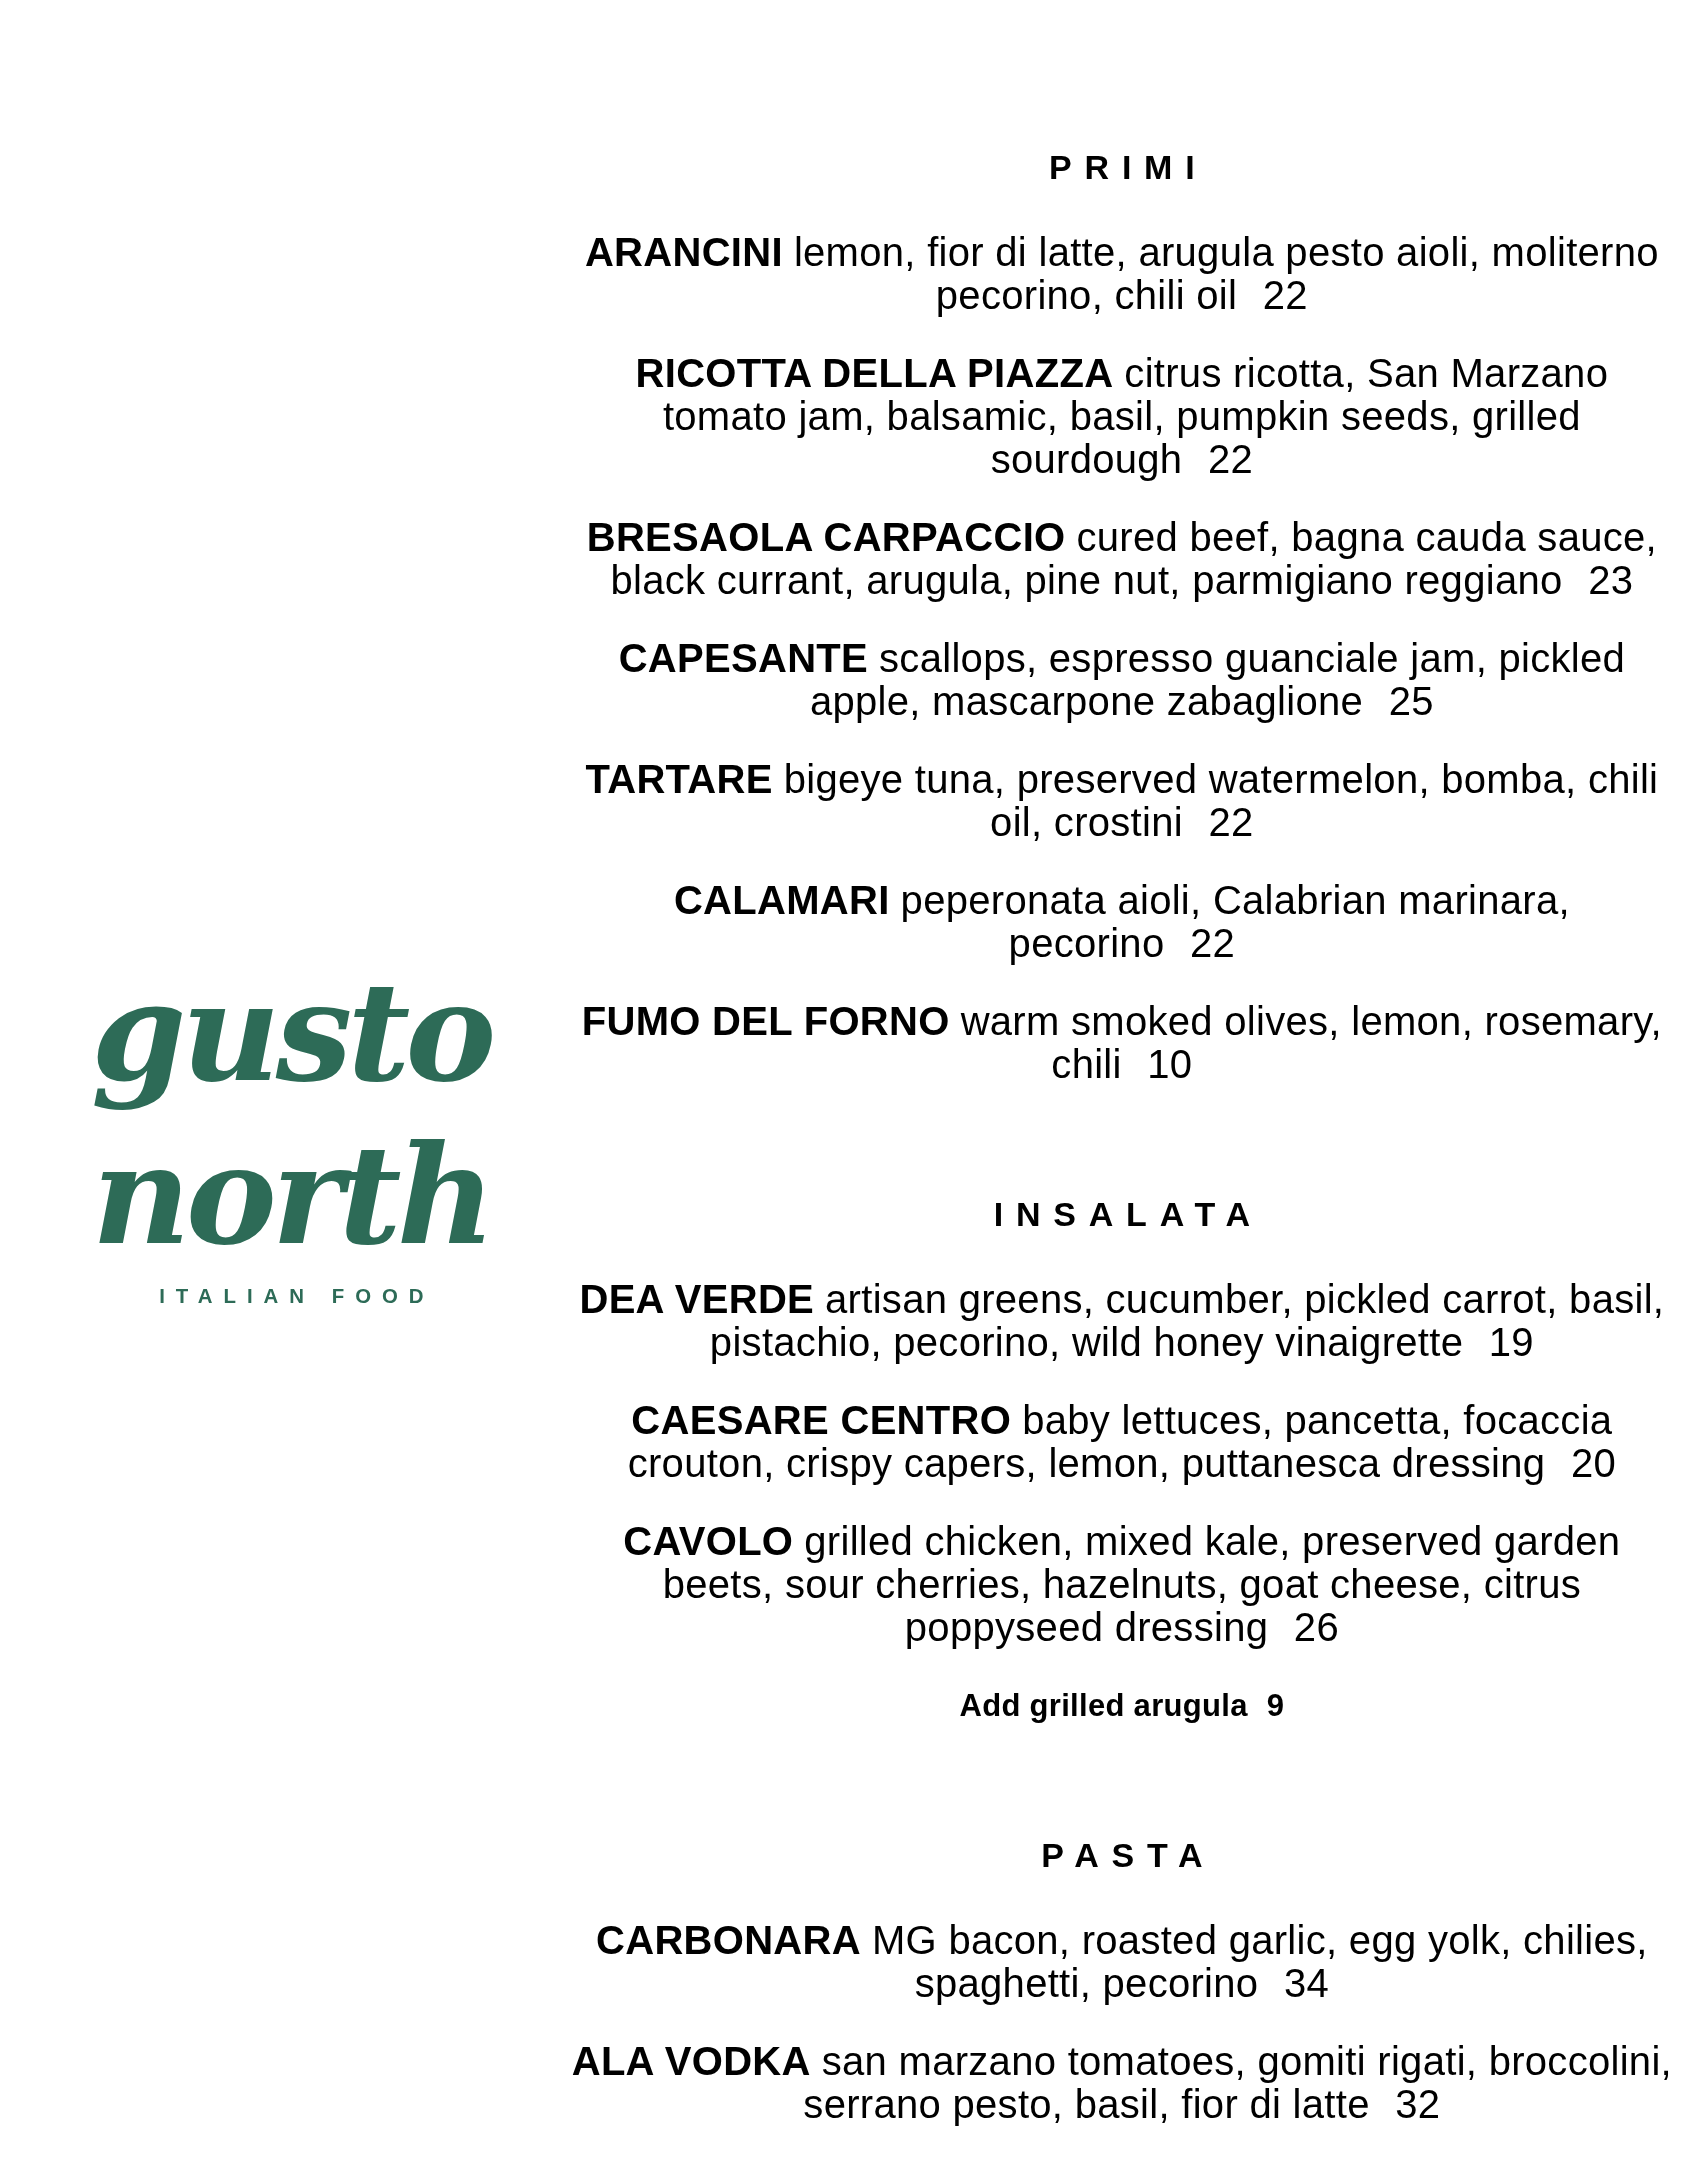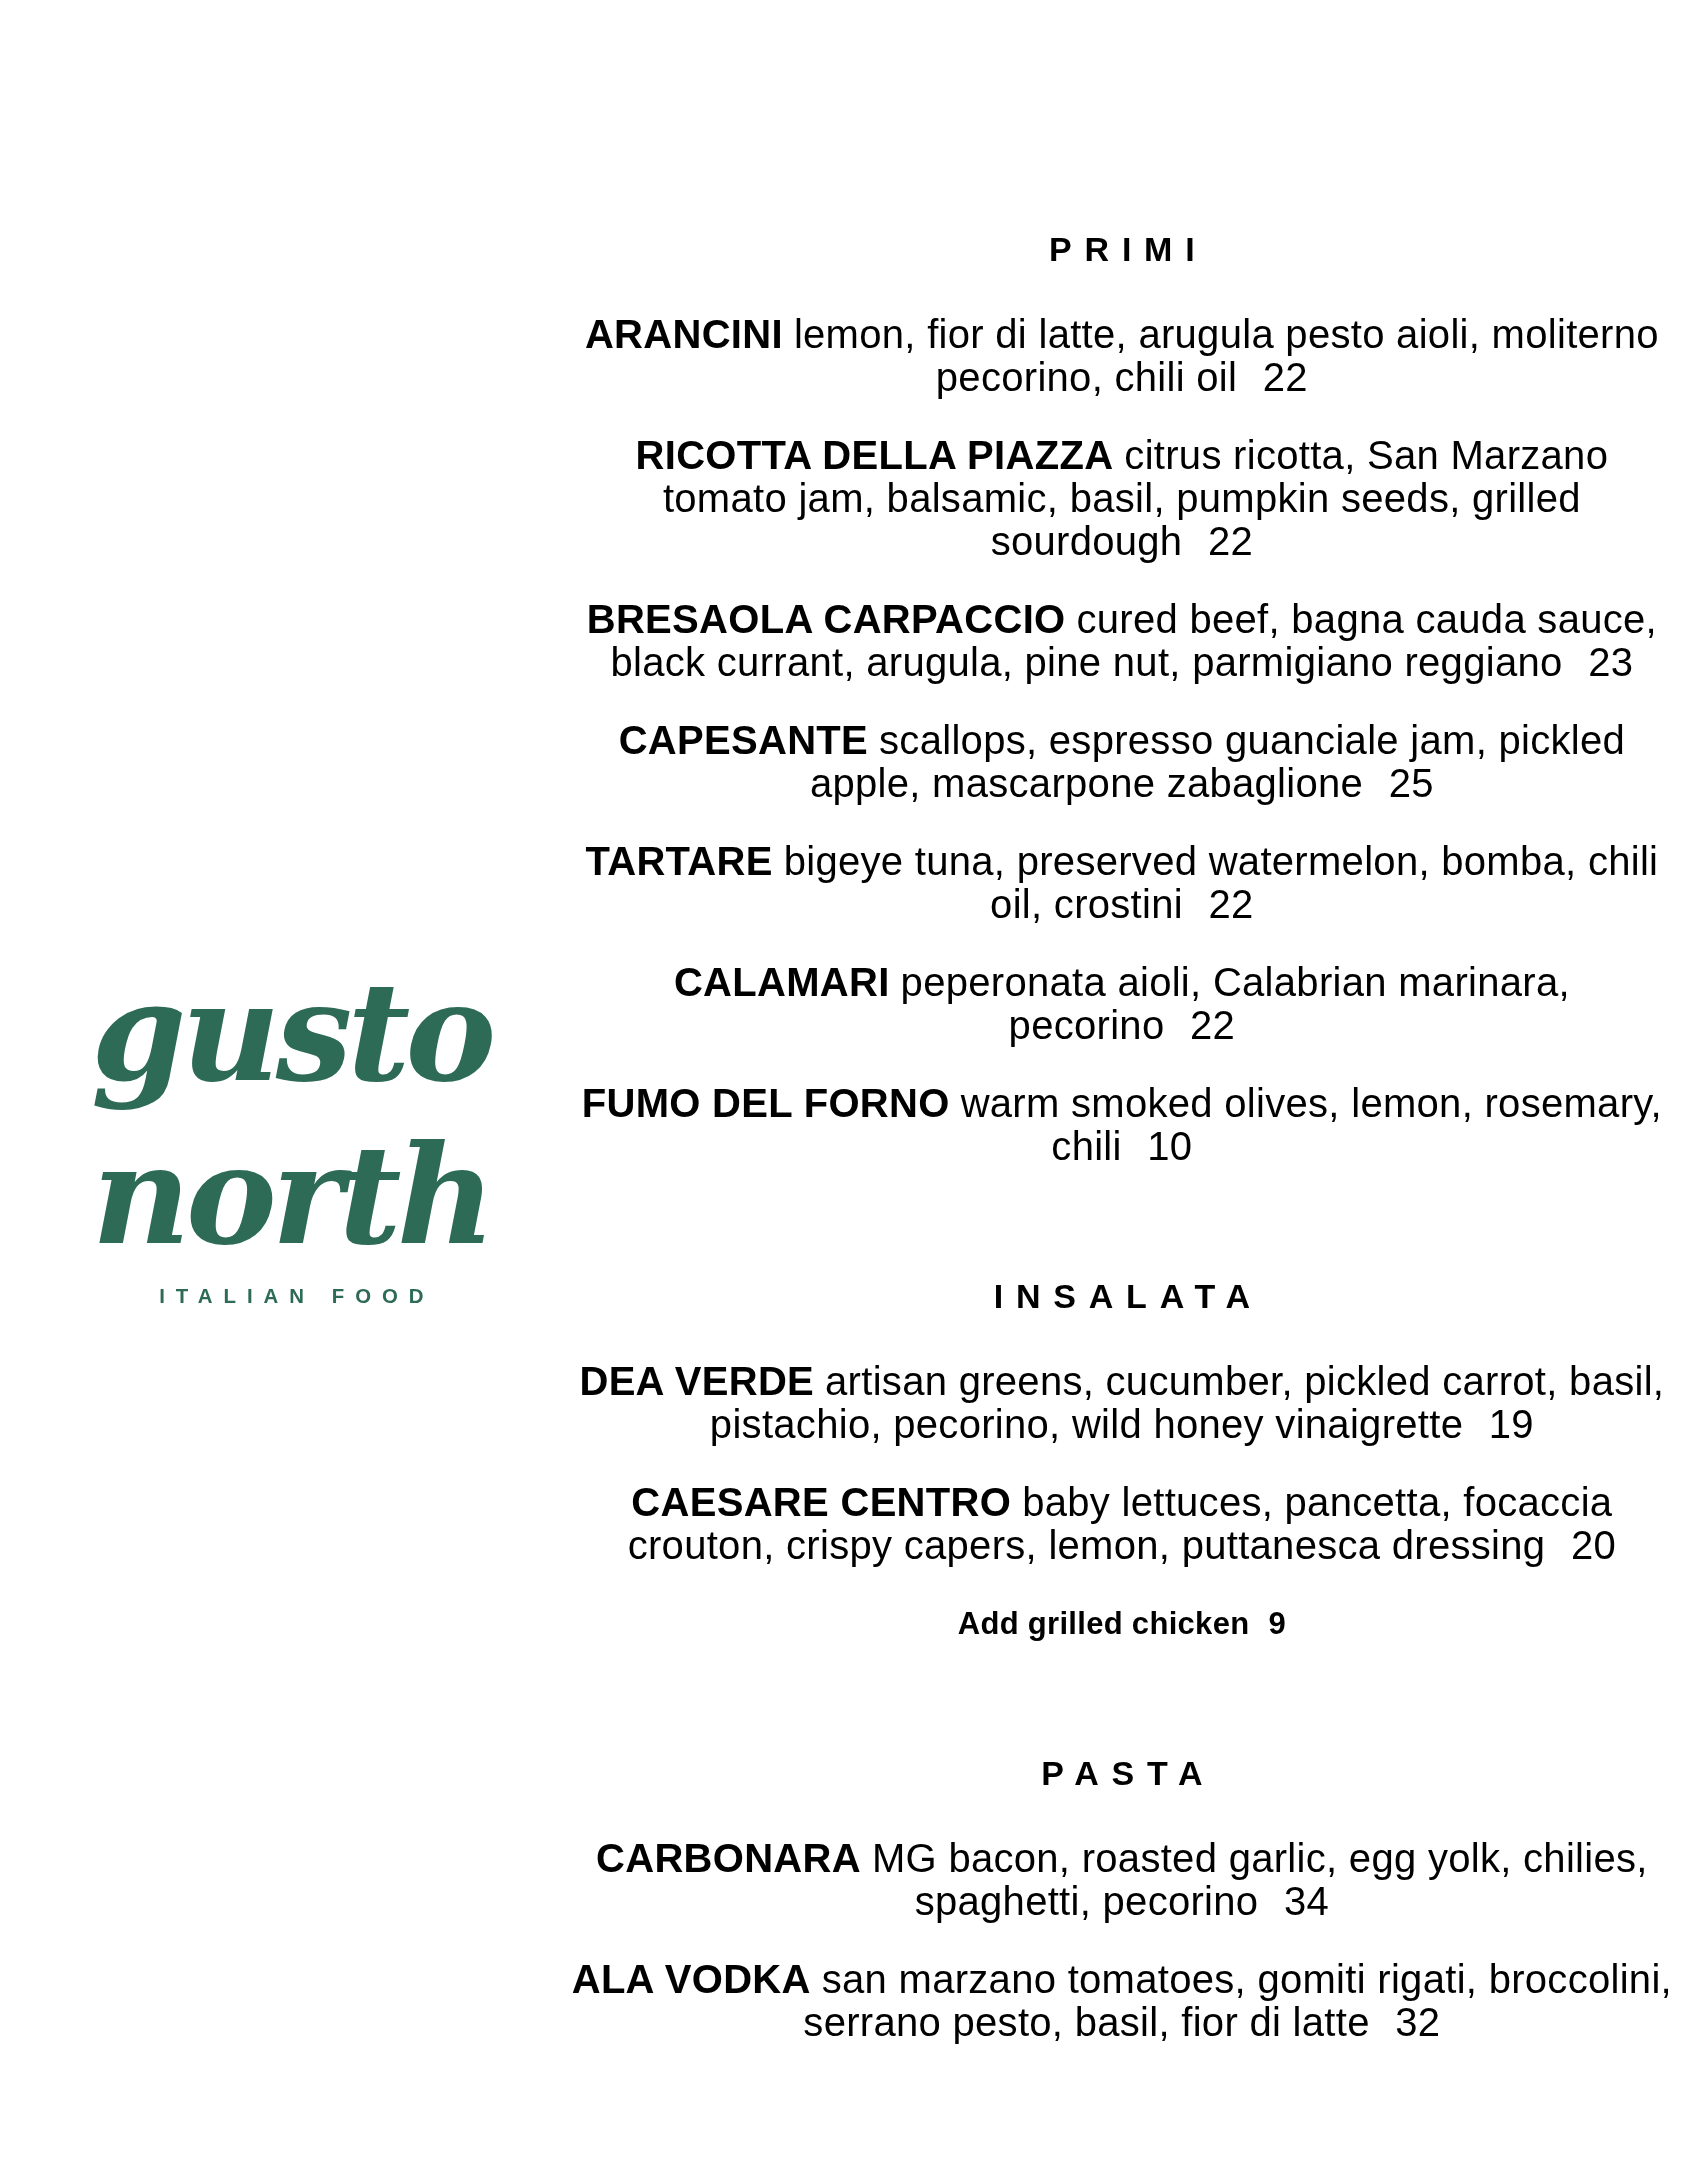--- a/index.html
+++ b/index.html
@@ -73,22 +73,23 @@
         <p class="menu-item"><span class="item-name">BRESAOLA CARPACCIO</span><span class="item-desc">cured beef, bagna cauda sauce, black currant, arugula, pine nut, parmigiano reggiano</span><span class="item-price">23</span></p>
         <p class="menu-item"><span class="item-name">CAPESANTE</span><span class="item-desc">scallops, espresso guanciale jam, pickled apple, mascarpone zabaglione</span><span class="item-price">25</span></p>
         <p class="menu-item"><span class="item-name">TARTARE</span><span class="item-desc">bigeye tuna, preserved watermelon, bomba, chili oil, crostini</span><span class="item-price">22</span></p>
         <p class="menu-item"><span class="item-name">CALAMARI</span><span class="item-desc">peperonata aioli, Calabrian marinara, pecorino</span><span class="item-price">22</span></p>
         <p class="menu-item"><span class="item-name">FUMO DEL FORNO</span><span class="item-desc">warm smoked olives, lemon, rosemary, chili</span><span class="item-price">10</span></p>
       </section>
       <section class="menu-section">
         <h2 class="section-title">INSALATA</h2>
         <p class="menu-item"><span class="item-name">DEA VERDE</span><span class="item-desc">artisan greens, cucumber, pickled carrot, basil, pistachio, pecorino, wild honey vinaigrette</span><span class="item-price">19</span></p>
         <p class="menu-item"><span class="item-name">CAESARE CENTRO</span><span class="item-desc">baby lettuces, pancetta, focaccia crouton, crispy capers, lemon, puttanesca dressing</span><span class="item-price">20</span></p>
+        <p class="menu-item"><span class="item-name">CAVOLO</span><span class="item-desc">grilled chicken, mixed kale, preserved garden beets, sour cherries, hazelnuts, goat cheese, citrus poppyseed dressing</span><span class="item-price">26</span></p>
         <div class="addons">
-          <div class="addon-line"><span class="addon-label">Add grilled chicken</span><span class="addon-price">9</span></div>
+          <div class="addon-line"><span class="addon-label">Add grilled arugula</span><span class="addon-price">9</span></div>
         </div>
       </section>
       <section class="menu-section">
         <h2 class="section-title">PASTA</h2>
         <p class="menu-item"><span class="item-name">CARBONARA</span><span class="item-desc">MG bacon, roasted garlic, egg yolk, chilies, spaghetti, pecorino</span><span class="item-price">34</span></p>
         <p class="menu-item"><span class="item-name">ALA VODKA</span><span class="item-desc">san marzano tomatoes, gomiti rigati, broccolini, serrano pesto, basil, fior di latte</span><span class="item-price">32</span></p>
       </section>
     </div>
 </main>
 

